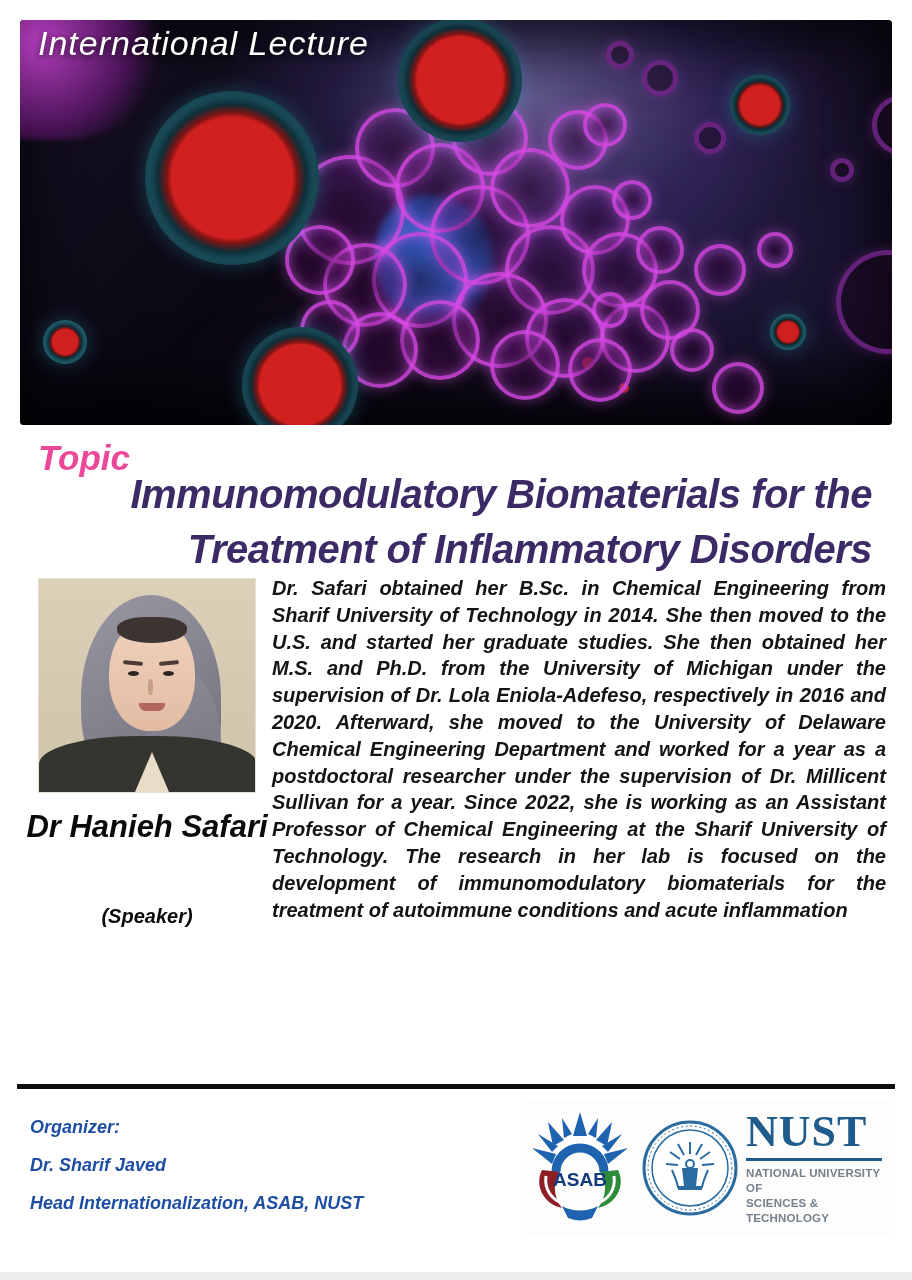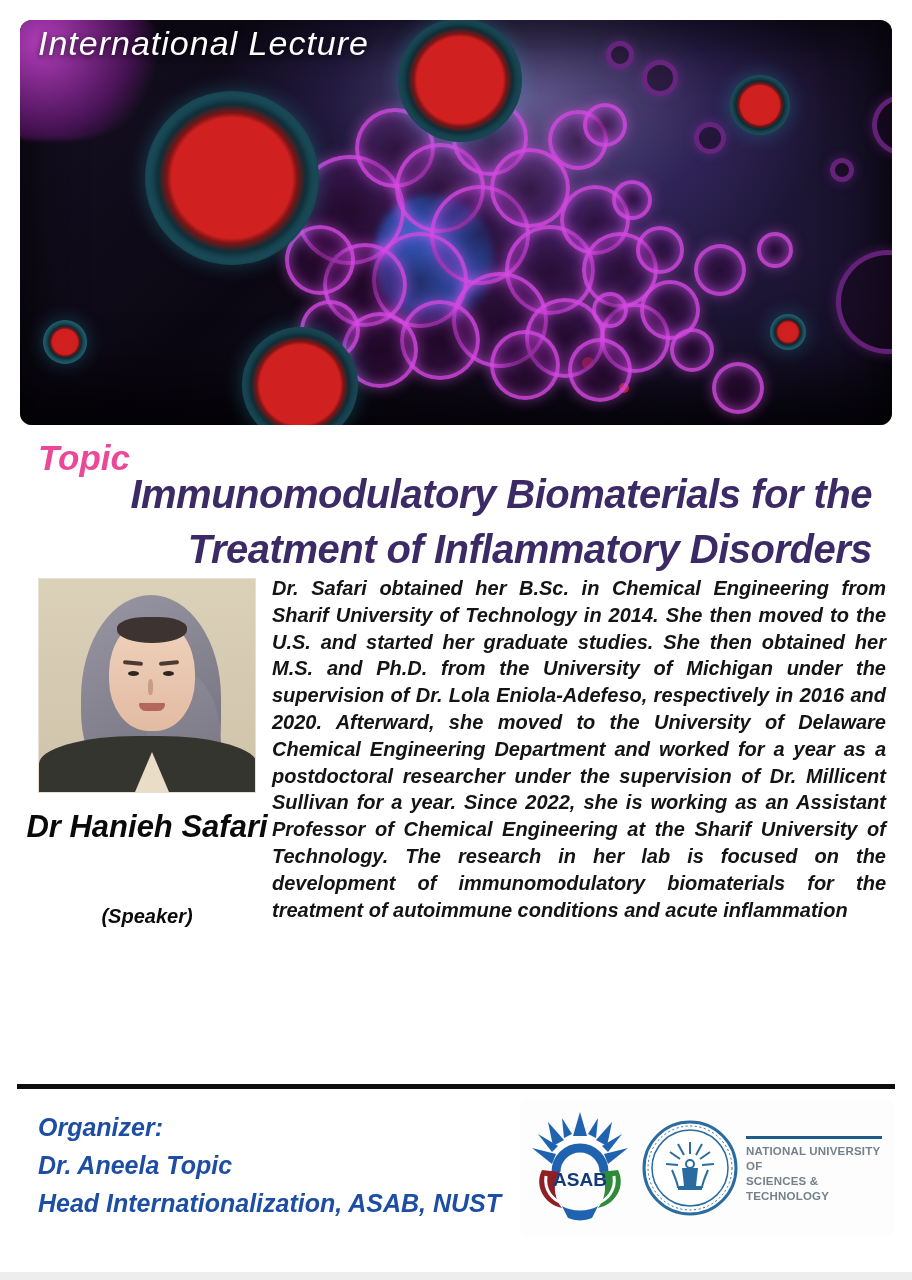--- a/index.html
+++ b/index.html
@@ -5,21 +5,21 @@
   * { margin:0; padding:0; box-sizing:border-box; }
   html,body { background:#ffffff; }
   .page {
     position:relative; width:912px; height:1280px; background:#ffffff;
     font-family:"Liberation Sans", sans-serif; overflow:hidden; margin:0 auto;
   }
 
   
   .hero {
     position:absolute; left:20px; top:20px; width:872px; height:405px;
-    overflow:hidden; border-radius:12px;
+    overflow:hidden; border-radius:4px;
     background:
       radial-gradient(ellipse 430px 280px at 58% 20%, rgba(165,150,230,.55), rgba(90,70,170,.28) 45%, rgba(0,0,0,0) 72%),
       radial-gradient(ellipse 500px 380px at 80% 55%, rgba(70,55,140,.30), rgba(0,0,0,0) 65%),
       linear-gradient(135deg, #181225 0%, #0b0712 38%, #140e20 66%, #0a0711 100%);
   }
   .hero::after {
     content:""; position:absolute; inset:0; pointer-events:none;
     box-shadow: inset 0 -40px 60px rgba(0,0,0,.75), inset 0 25px 45px rgba(0,0,0,.45);
   }
   .hero-title {
@@ -109,21 +109,21 @@
   
   .schedule {
     position:absolute; left:22px; top:952px;
     font-size:24px; font-weight:bold; font-style:italic; color:#0d0d0d; line-height:37px;
   }
 
   
   .separator { position:absolute; left:17px; top:1084px; width:878px; height:5px; background:#0d0d0d; }
   .organizer {
     position:absolute; left:30px; top:1108px;
-    font-size:25px; font-weight:bold; font-style:italic; color:#1d4ea3; line-height:38px;margin-left:8px;
+    font-size:18px; font-weight:bold; font-style:italic; color:#1d4ea3; line-height:38px;
   }
   .logos {
     position:absolute; left:520px; top:1100px; width:375px; height:136px;
     background:#fdfdfd; border-radius:8px; display:flex; align-items:center; gap:8px; padding:6px;
   }
   .asab-logo { width:108px; height:116px; flex:0 0 auto; }
   .nust-seal { width:96px; height:96px; flex:0 0 auto; }
   .nust-wordmark { width:140px; flex:0 0 auto; }
   .nust-word {
     font-family:"Liberation Serif", serif; font-weight:bold; font-size:44px;
@@ -211,21 +211,21 @@
 
   <div class="speaker-name">Dr Hanieh Safari</div>
   <div class="speaker-role">(Speaker)</div>
   <div class="bio">Dr. Safari obtained her B.Sc. in Chemical Engineering from Sharif University of Technology in 2014. She then moved to the U.S. and started her graduate studies. She then obtained her M.S. and Ph.D. from the University of Michigan under the supervision of Dr. Lola Eniola-Adefeso, respectively in 2016 and 2020. Afterward, she moved to the University of Delaware Chemical Engineering Department and worked for a year as a postdoctoral researcher under the supervision of Dr. Millicent Sullivan for a year. Since 2022, she is working as an Assistant Professor of Chemical Engineering at the Sharif University of Technology. The research in her lab is focused on the development of immunomodulatory biomaterials for the treatment of autoimmune conditions and acute inflammation</div>
 
 
   <div class="separator"></div>
 
   <div class="organizer">
     <div>Organizer:</div>
-    <div>Dr. Aneela Topic</div>
+    <div>Dr. Sharif Javed</div>
     <div>Head Internationalization, ASAB, NUST</div>
   </div>
 
   <div class="logos">
 
     <svg class="asab-logo" viewBox="0 0 108 116">
       <g fill="#1f63b0">
         <polygon points="54,2 61,26 47,26"></polygon>
         <polygon points="22,12 38,30 27,36"></polygon>
         <polygon points="86,12 81,36 70,30"></polygon>
@@ -258,20 +258,21 @@
         <path d="M24,44 L36,45"></path>
           <path d="M72,44 L60,45"></path>
       </g>
       <path d="M40,48 h16 l-2,18 h-12 Z" fill="#2a6ca0"></path>
       <rect x="36" y="66" width="24" height="4" fill="#2a6ca0"></rect>
       <path d="M30,50 q6,14 6,18 M66,50 q-6,14 -6,18" stroke="#2a6ca0" stroke-width="2" fill="none"></path>
       <circle cx="48" cy="44" r="4" fill="none" stroke="#2a6ca0" stroke-width="2"></circle>
     </svg>
 
     <div class="nust-wordmark">
+      <div class="nust-word">NUST</div>
       <div class="nust-rule"></div>
       <div class="nust-sub">NATIONAL UNIVERSITY OF</div>
       <div class="nust-sub">SCIENCES &amp; TECHNOLOGY</div>
     </div>
   </div>
 
   <div class="bottom-strip"></div>
 </div>
 
 </body></html>

